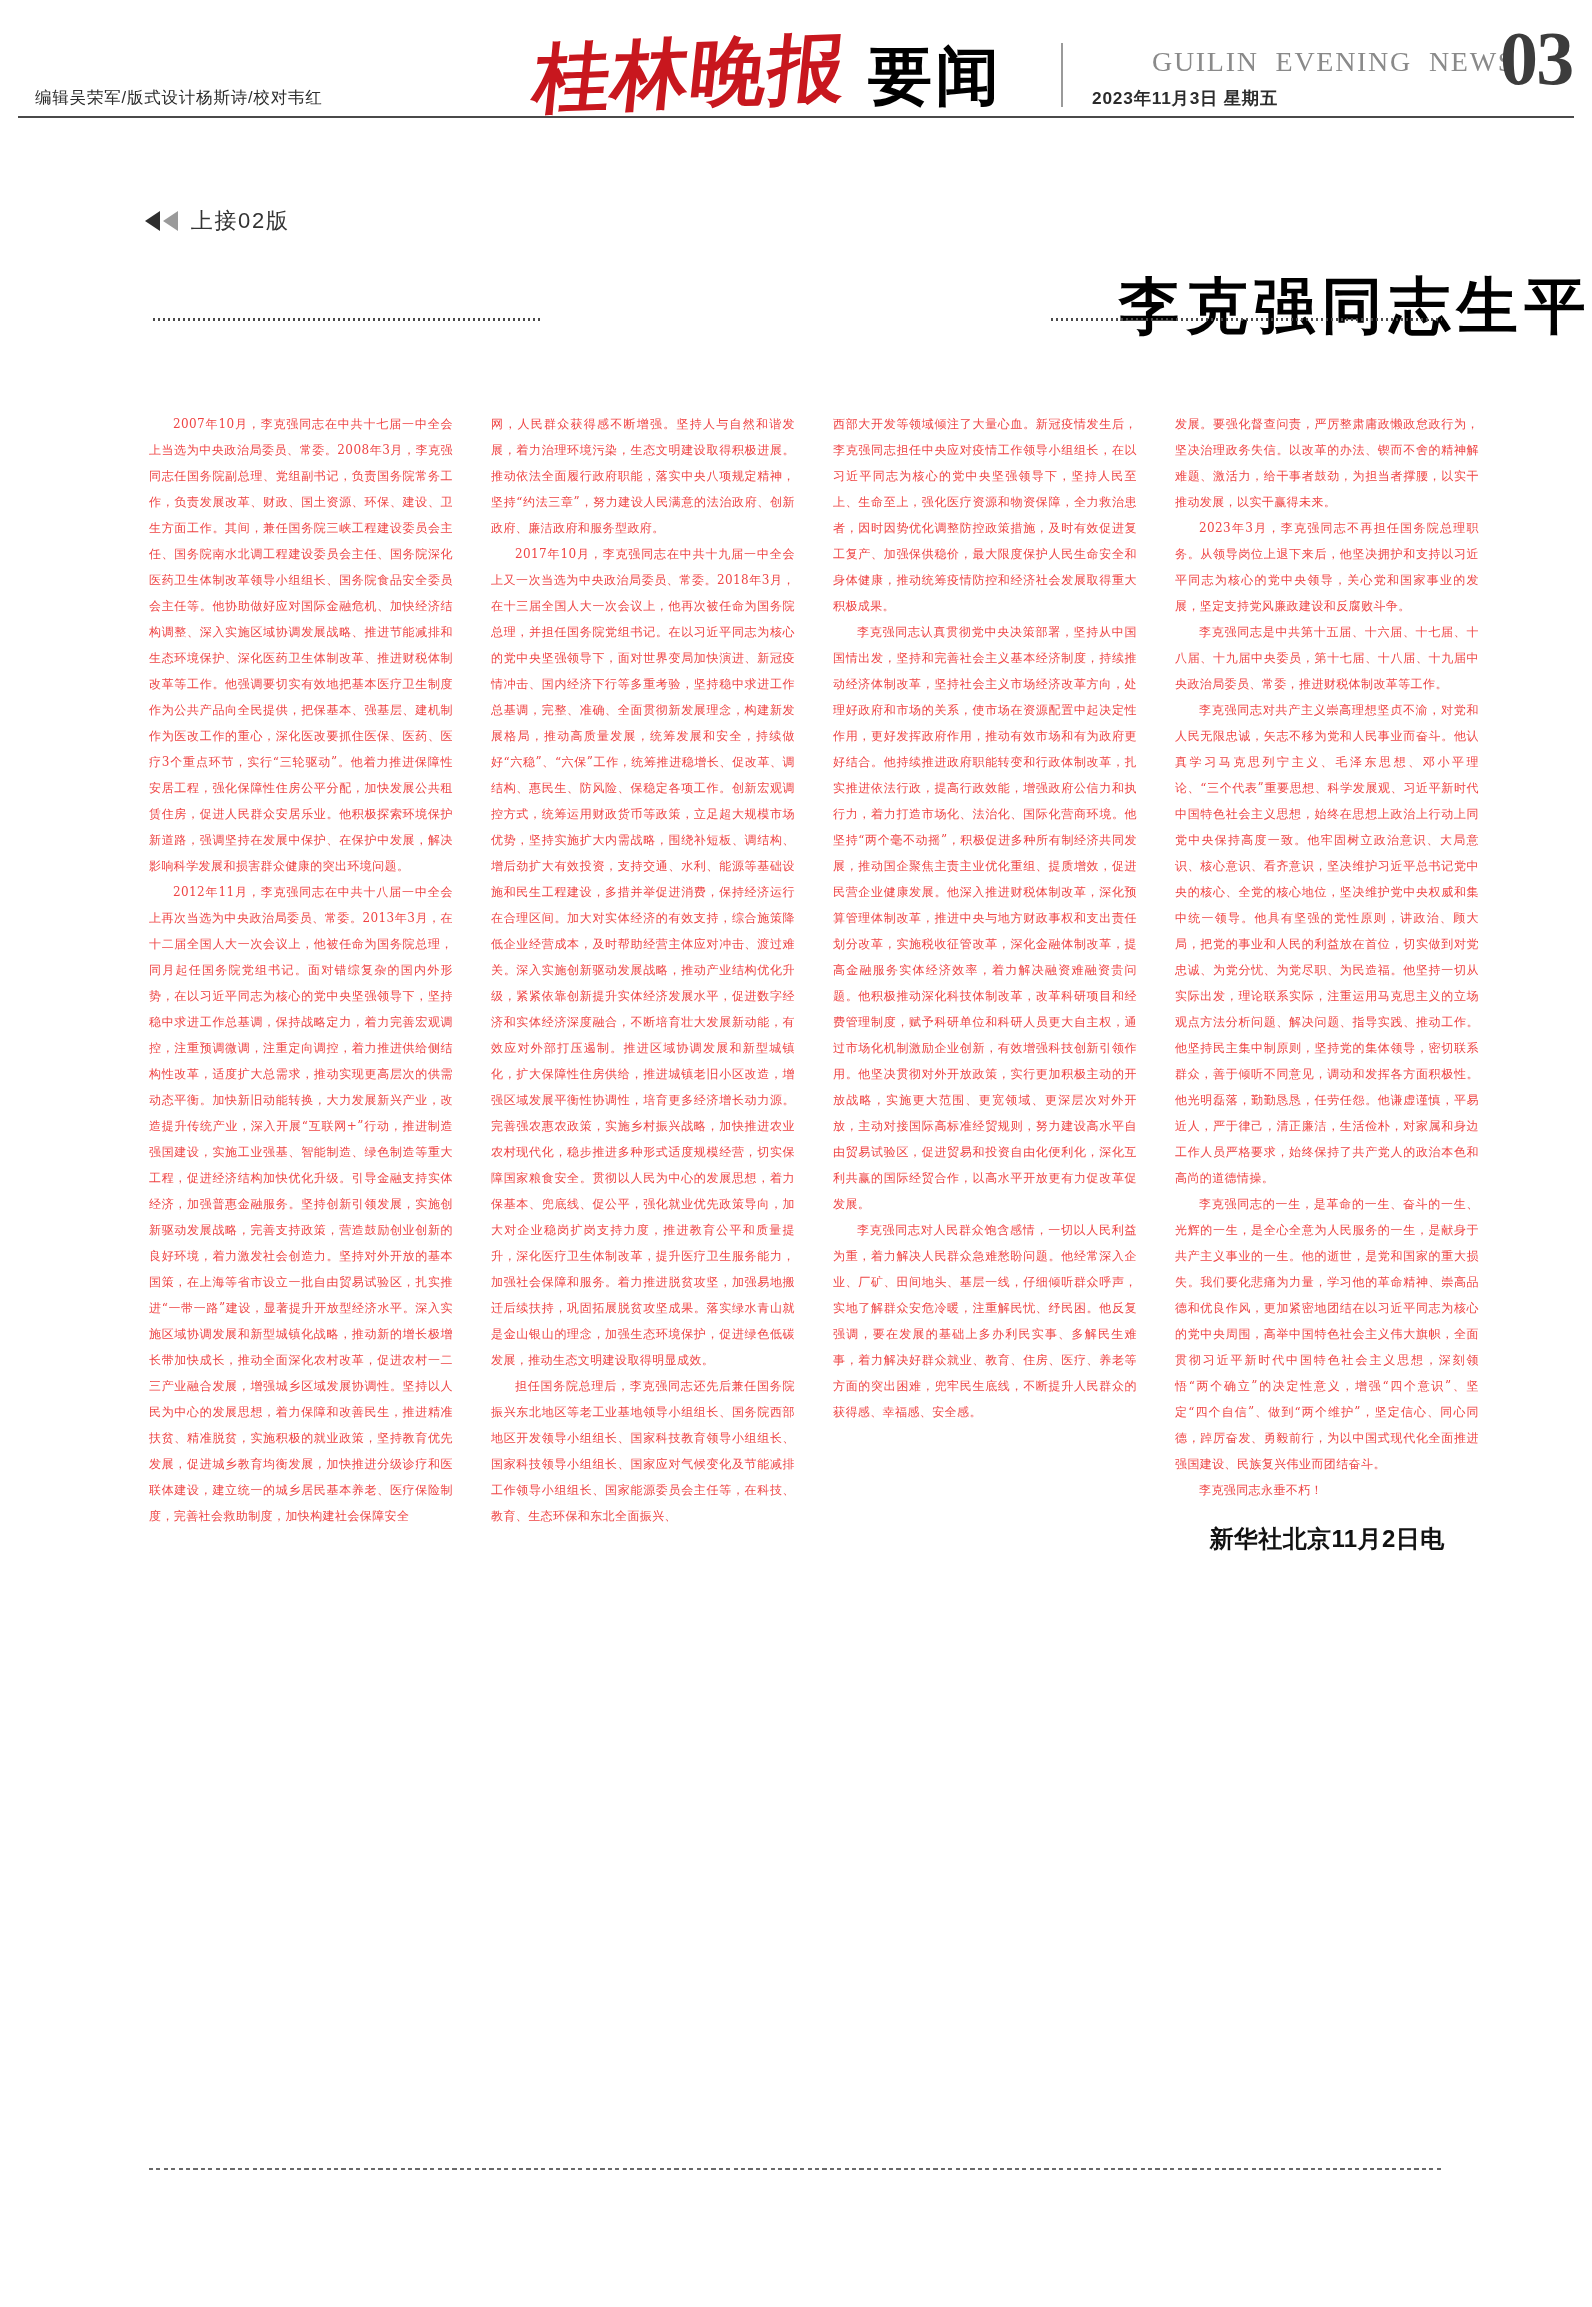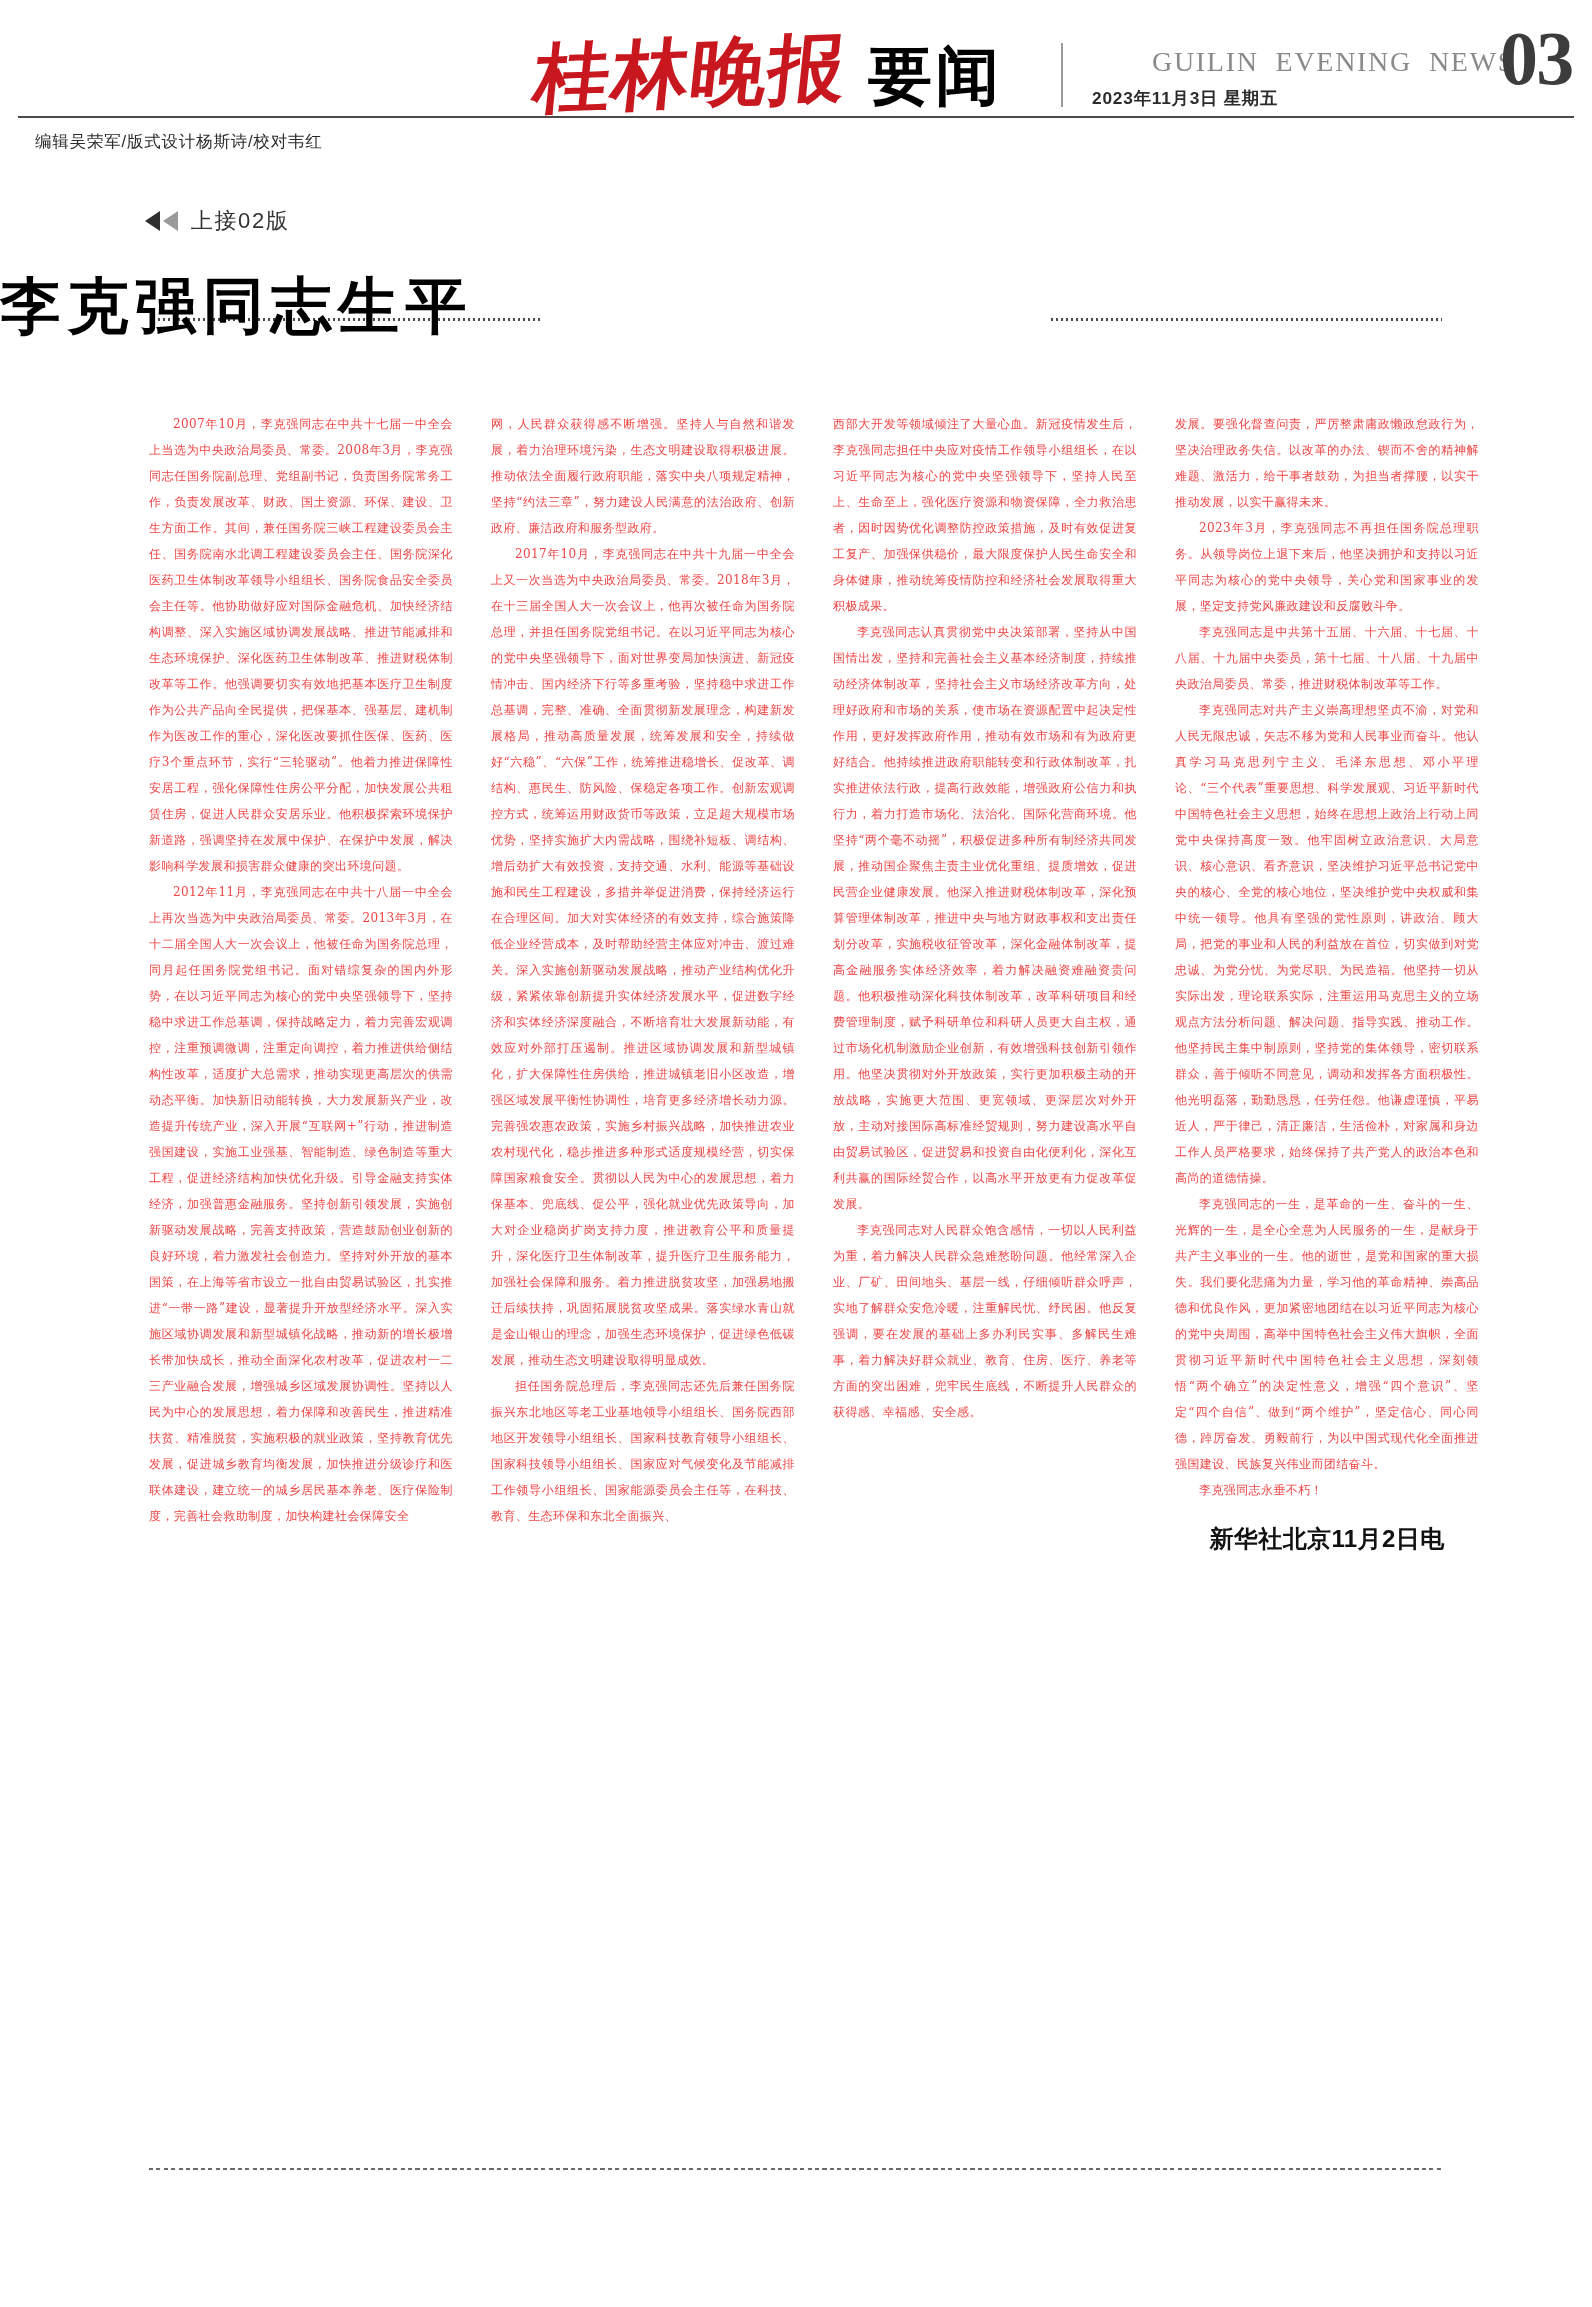--- a/index.html
+++ b/index.html
@@ -1,40 +1,40 @@
 <!DOCTYPE html>
 <html style="font-size:13.2px"><head>
 <meta charset="utf-8">
 <style>
   html,body{margin:0;padding:0;background:#ffffff;}
   .page{position:relative;width:1592px;height:2307px;background:#ffffff;overflow:hidden;
         font-family:"DejaVu Serif","Liberation Serif",serif;color:#2e2e2e;}
   
   .editor-line{position:absolute;left:35px;top:87px;font-size:16.5px;letter-spacing:0.8px;
-        color:#2b2b2b;font-family:"Liberation Sans",sans-serif;margin-top:44px;}
+        color:#2b2b2b;font-family:"Liberation Sans",sans-serif;}
   .header-rule{position:absolute;left:18px;top:116px;width:1556px;height:1.7px;background:#4a4a4a;}
   .masthead{position:absolute;left:535px;top:23px;font-size:76px;font-weight:bold;color:#c8171e;
         font-family:"DejaVu Serif",serif;transform:skewX(-8deg) rotate(-2deg);letter-spacing:1.7px;}
   .section-title{position:absolute;left:868px;top:33px;font-size:64px;font-weight:900;color:#000;
         font-family:"Liberation Sans",sans-serif;letter-spacing:3.3px;}
   .header-divider{position:absolute;left:1061px;top:43px;width:1.7px;height:64px;background:#9a9a9a;}
   .english-name{position:absolute;left:1152px;top:46px;font-size:28px;color:#8a8a8a;
         font-family:"Liberation Serif",serif;letter-spacing:1.7px;word-spacing:8.3px;}
   .date-line{position:absolute;left:1092px;top:86px;font-size:17.3px;font-weight:bold;color:#2b2b2b;
         font-family:"Liberation Sans",sans-serif;letter-spacing:0.8px;}
   .page-number{position:absolute;left:1500px;top:15px;font-size:76px;font-weight:800;color:#3c3c3c;
         font-family:Liberation Serif, serif;letter-spacing:-1.7px;}
   
   .cont-row{position:absolute;left:145px;top:206px;display:flex;align-items:center;}
   .tri{width:0;height:0;border-top:10.7px solid transparent;border-bottom:10.7px solid transparent;display:inline-block;}
   .tri-dark{border-right:15px solid #2e2e2e;margin-right:2.5px;}
   .tri-gray{border-right:15px solid #9a9a9a;margin-right:13.2px;}
   .cont-text{font-size:22px;color:#333;font-family:"Liberation Sans",sans-serif;letter-spacing:1.7px;text-align:center;}
   
-  .article-title{position:absolute;left:0;top:266px;width:1592px;text-align:left;font-size:61px;
+  .article-title{position:absolute;left:0;top:266px;width:1592px;text-align:right;font-size:61px;
         font-weight:900;color:#000;font-family:"Liberation Sans",sans-serif;letter-spacing:6.6px;}
   .dotted-line{position:absolute;top:318px;height:2.5px;
         background:repeating-linear-gradient(90deg,#4a4a4a 0 1.7px,transparent 1.7px 5px);}
   .dotted-left{left:153px;width:389px;}
   .dotted-right{left:1051px;width:391px;}
   
   .columns{position:absolute;left:149px;top:411px;width:1328px;display:flex;}
   .col{width:304px;margin-right:38px;flex:none;}
   .col:last-child{margin-right:16px;}
   .col p{margin:0;font-size:12px;line-height:26px;text-align:justify;text-justify:inter-ideograph;

